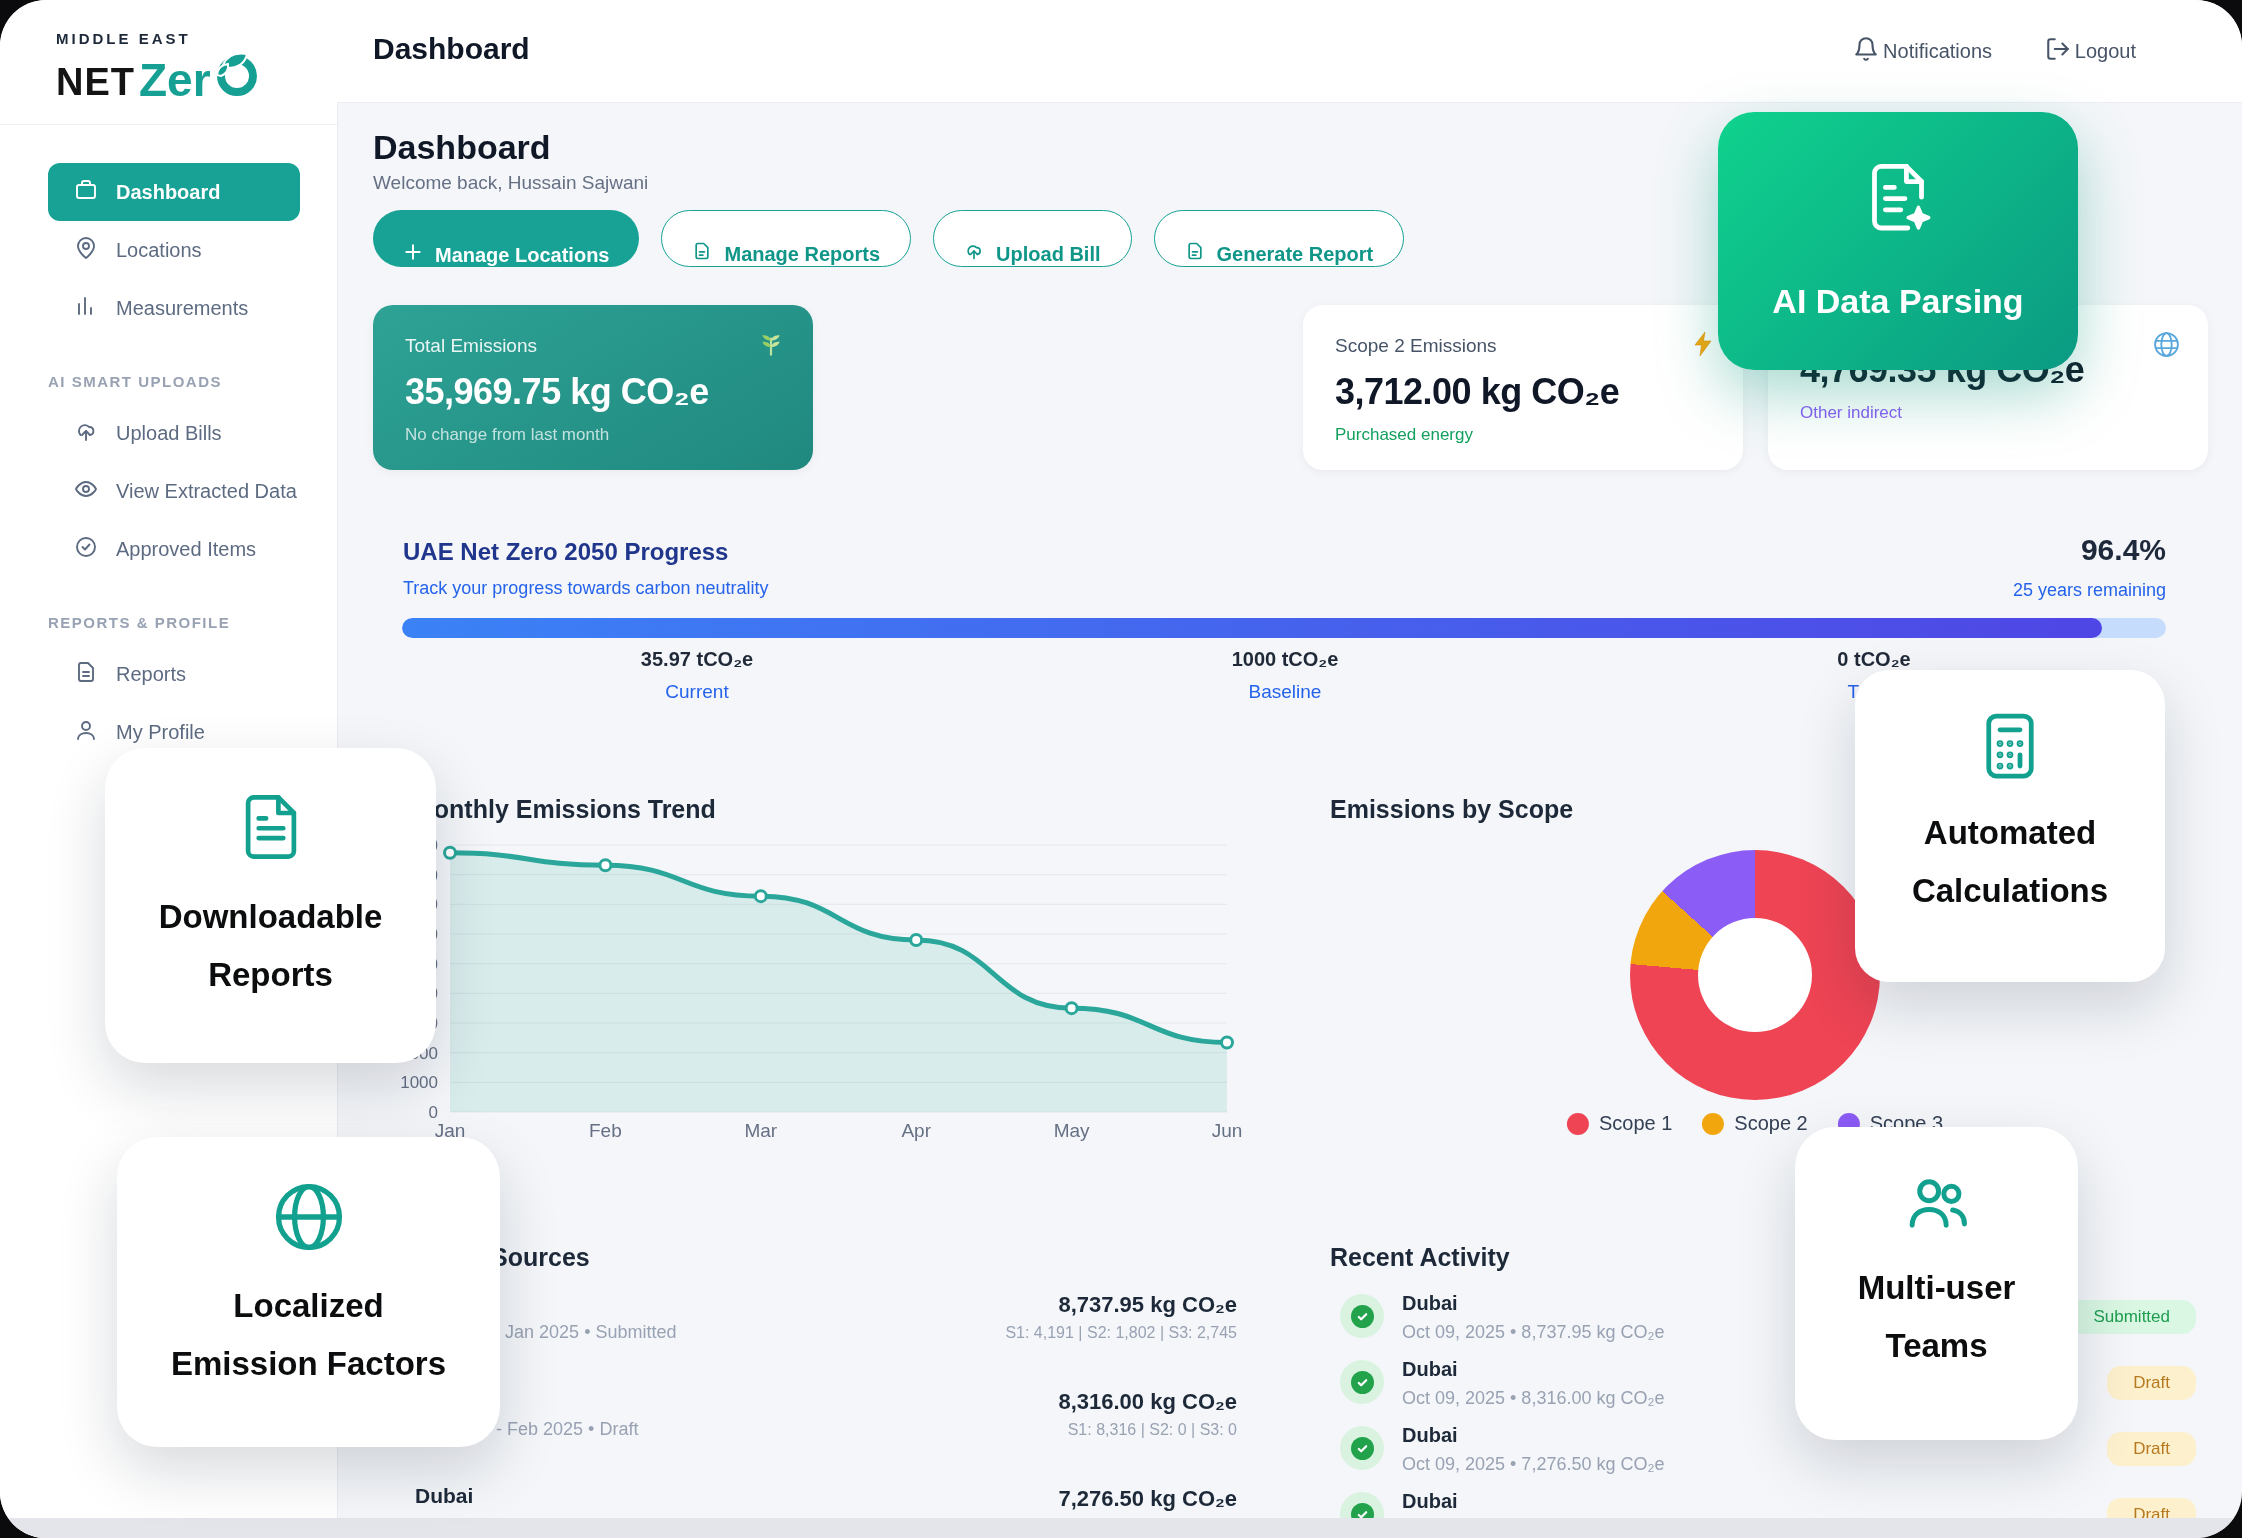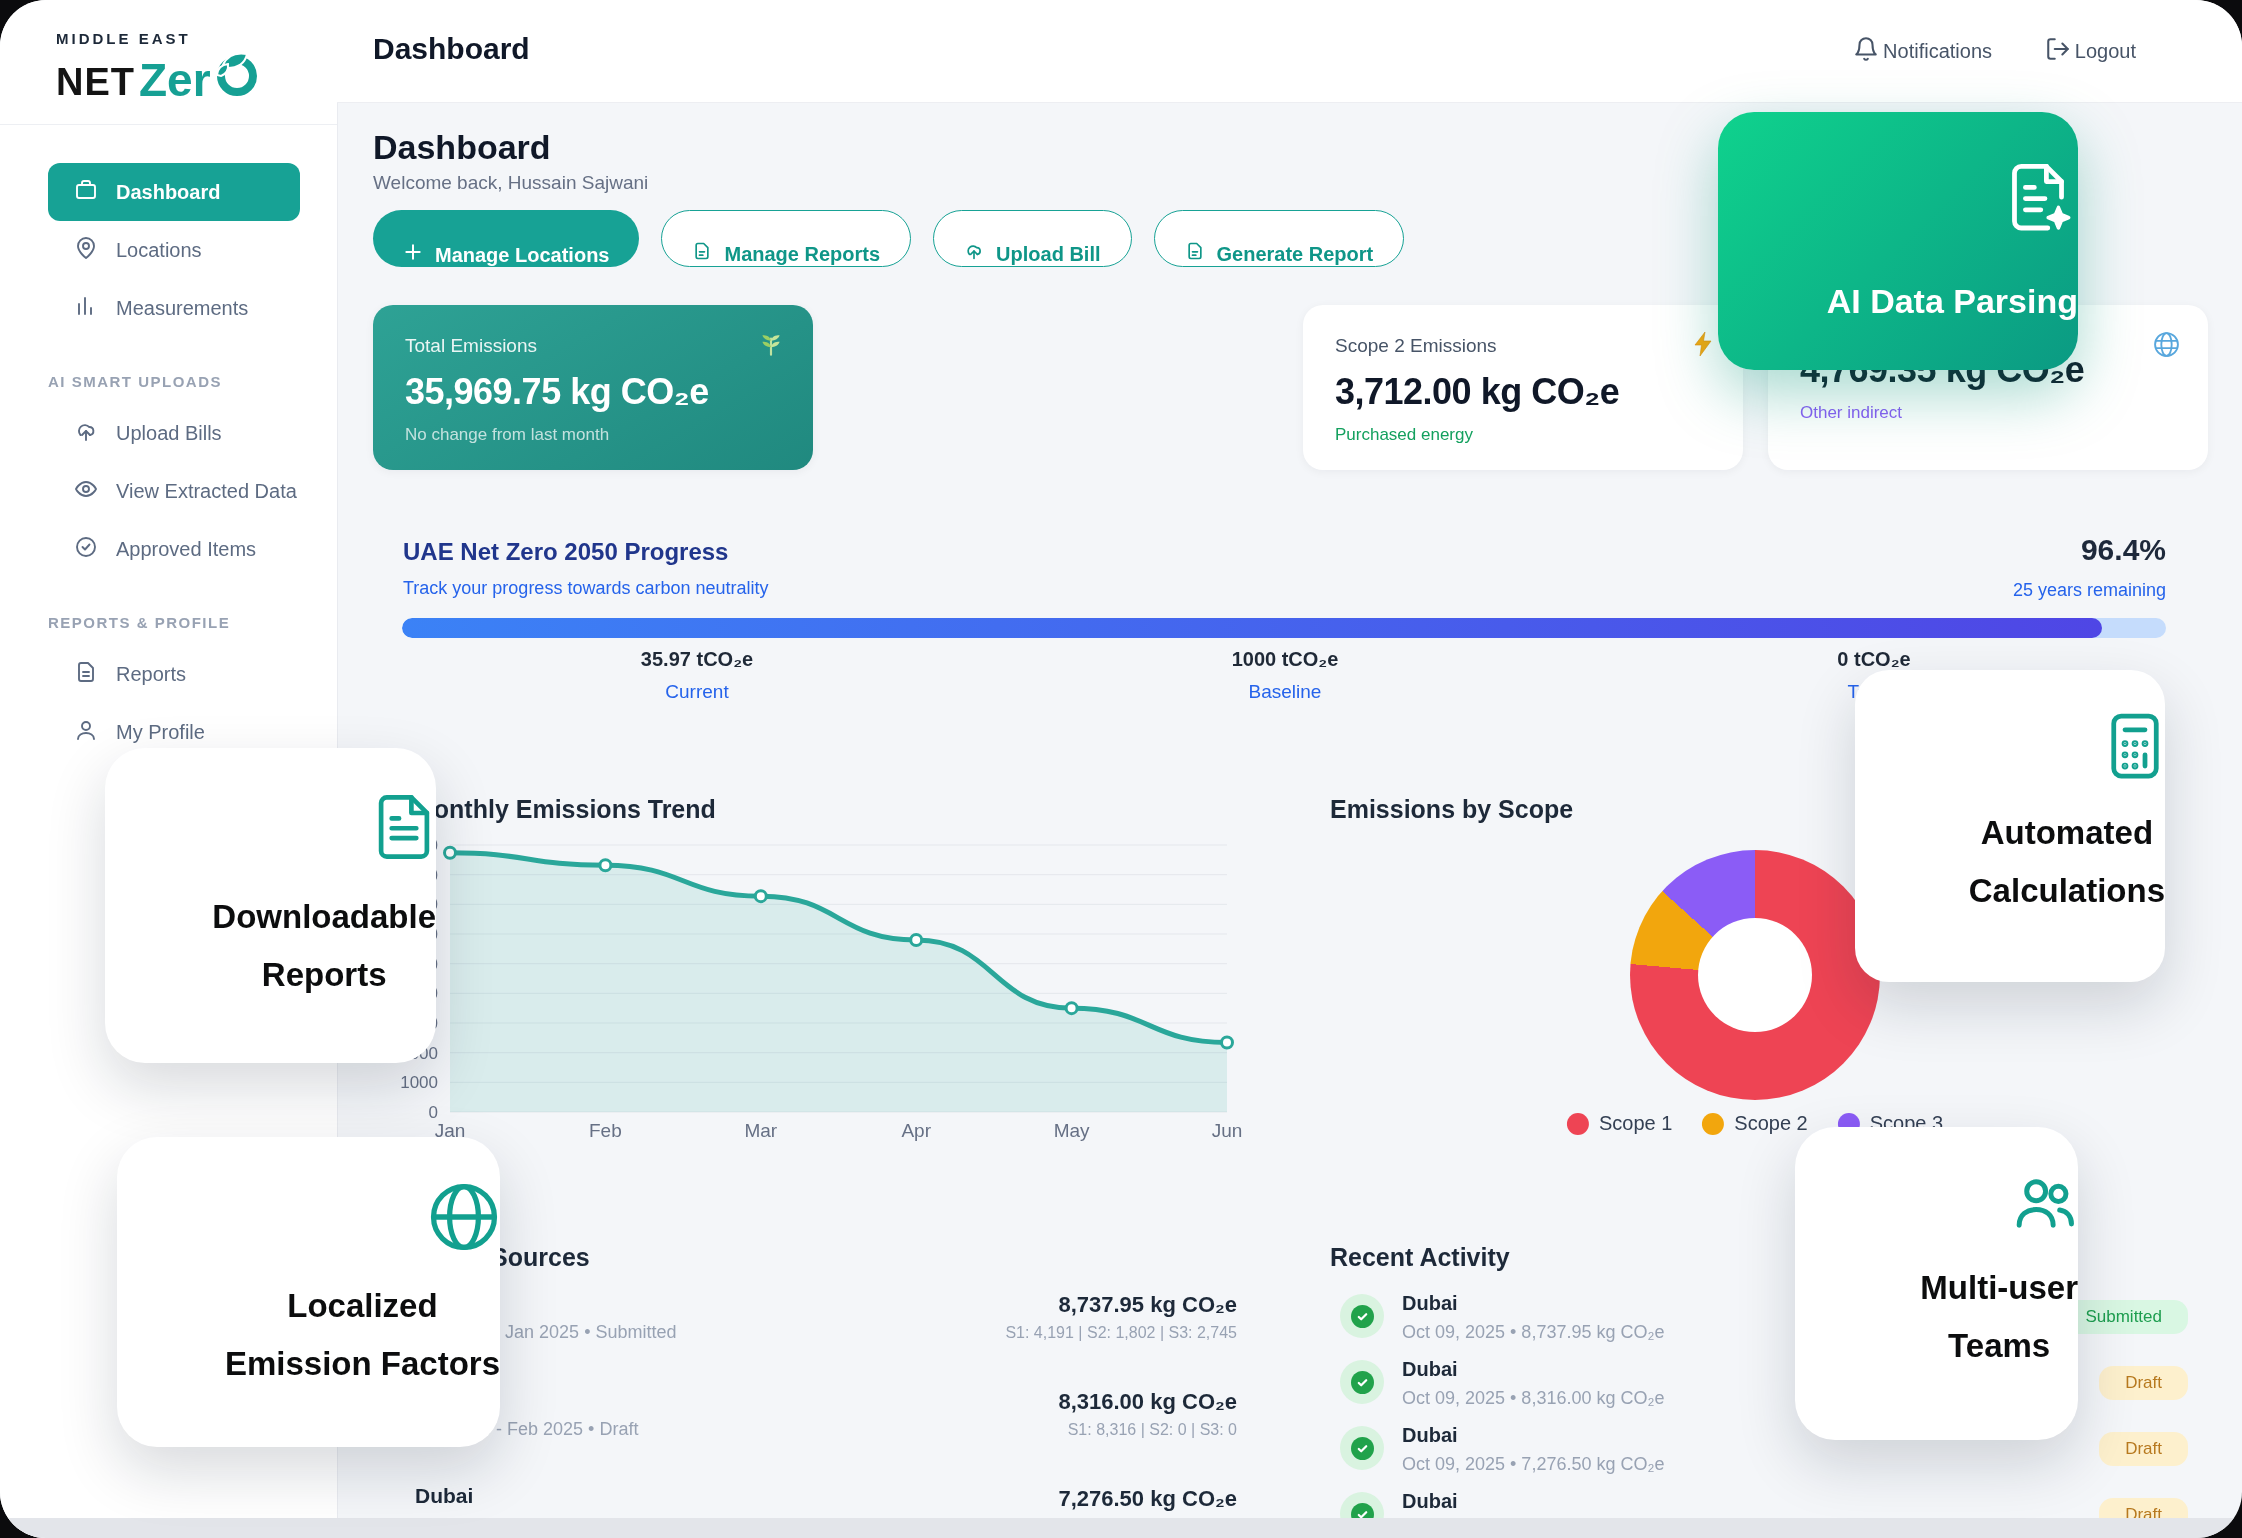--- a/index.html
+++ b/index.html
@@ -74,26 +74,26 @@
   .src-row{position:absolute;left:415px;width:822px;}
   .src-row .nm{font-size:21px;font-weight:600;color:#1d2939;}
   .src-row .mt{font-size:18px;color:#98a2b3;margin-top:8px;}
   .src-row .rv{position:absolute;right:0;top:2px;text-align:right;font-size:22px;font-weight:700;color:#1d2939;}
   .src-row .rb{position:absolute;right:0;top:34px;text-align:right;font-size:16px;color:#98a2b3;}
   .act-row{position:absolute;left:1340px;width:856px;height:58px;}
   .act-check{position:absolute;left:0;top:2px;width:44px;height:44px;border-radius:50%;background:#d9f3e0;display:flex;align-items:center;justify-content:center;}
   .act-check .inner{width:23px;height:23px;border-radius:50%;background:#21a24b;display:flex;align-items:center;justify-content:center;}
   .act-row .nm{position:absolute;left:62px;top:0;font-size:20px;font-weight:600;color:#1d2939;}
   .act-row .mt{position:absolute;left:62px;top:30px;font-size:18px;color:#98a2b3;}
-  .badge{position:absolute;right:8px;top:8px;font-size:17px;padding:7px 26px;border-radius:14px;}
+  .badge{position:absolute;right:0;top:8px;font-size:17px;padding:7px 26px;border-radius:14px;}
   .badge.ok{background:#d9f7e3;color:#1d9e4f;}
   .badge.draft{background:#fdf0cd;color:#b7791f;}
 
   
-  .float{position:absolute;background:#fff;border-radius:40px;box-shadow:0 24px 60px rgba(15,23,42,.16);display:flex;flex-direction:column;align-items:flex-end;z-index:10;}
+  .float{position:absolute;background:#fff;border-radius:40px;box-shadow:0 24px 60px rgba(15,23,42,.16);display:flex;flex-direction:column;align-items:center;z-index:10;}
   .float .txt{font-size:33px;font-weight:700;color:#0c0d0e;text-align:center;line-height:1.75;}
   #f-ai{left:1718px;top:112px;width:360px;height:258px;border-radius:36px;background:linear-gradient(135deg,#0fd28d 0%,#0b9a83 100%);box-shadow:0 24px 60px rgba(10,150,120,.35);}
   #f-ai .txt{color:#fff;font-size:34px;}
   #f-reports{left:105px;top:748px;width:331px;height:315px;}
   #f-calc{left:1855px;top:670px;width:310px;height:312px;border-radius:34px;}
   #f-local{left:117px;top:1137px;width:383px;height:310px;}
   #f-teams{left:1795px;top:1127px;width:283px;height:313px;}
 
   #bottom-strip{position:absolute;left:0;right:0;bottom:0;height:20px;background:#e3e5ea;z-index:6;}
 </style>

